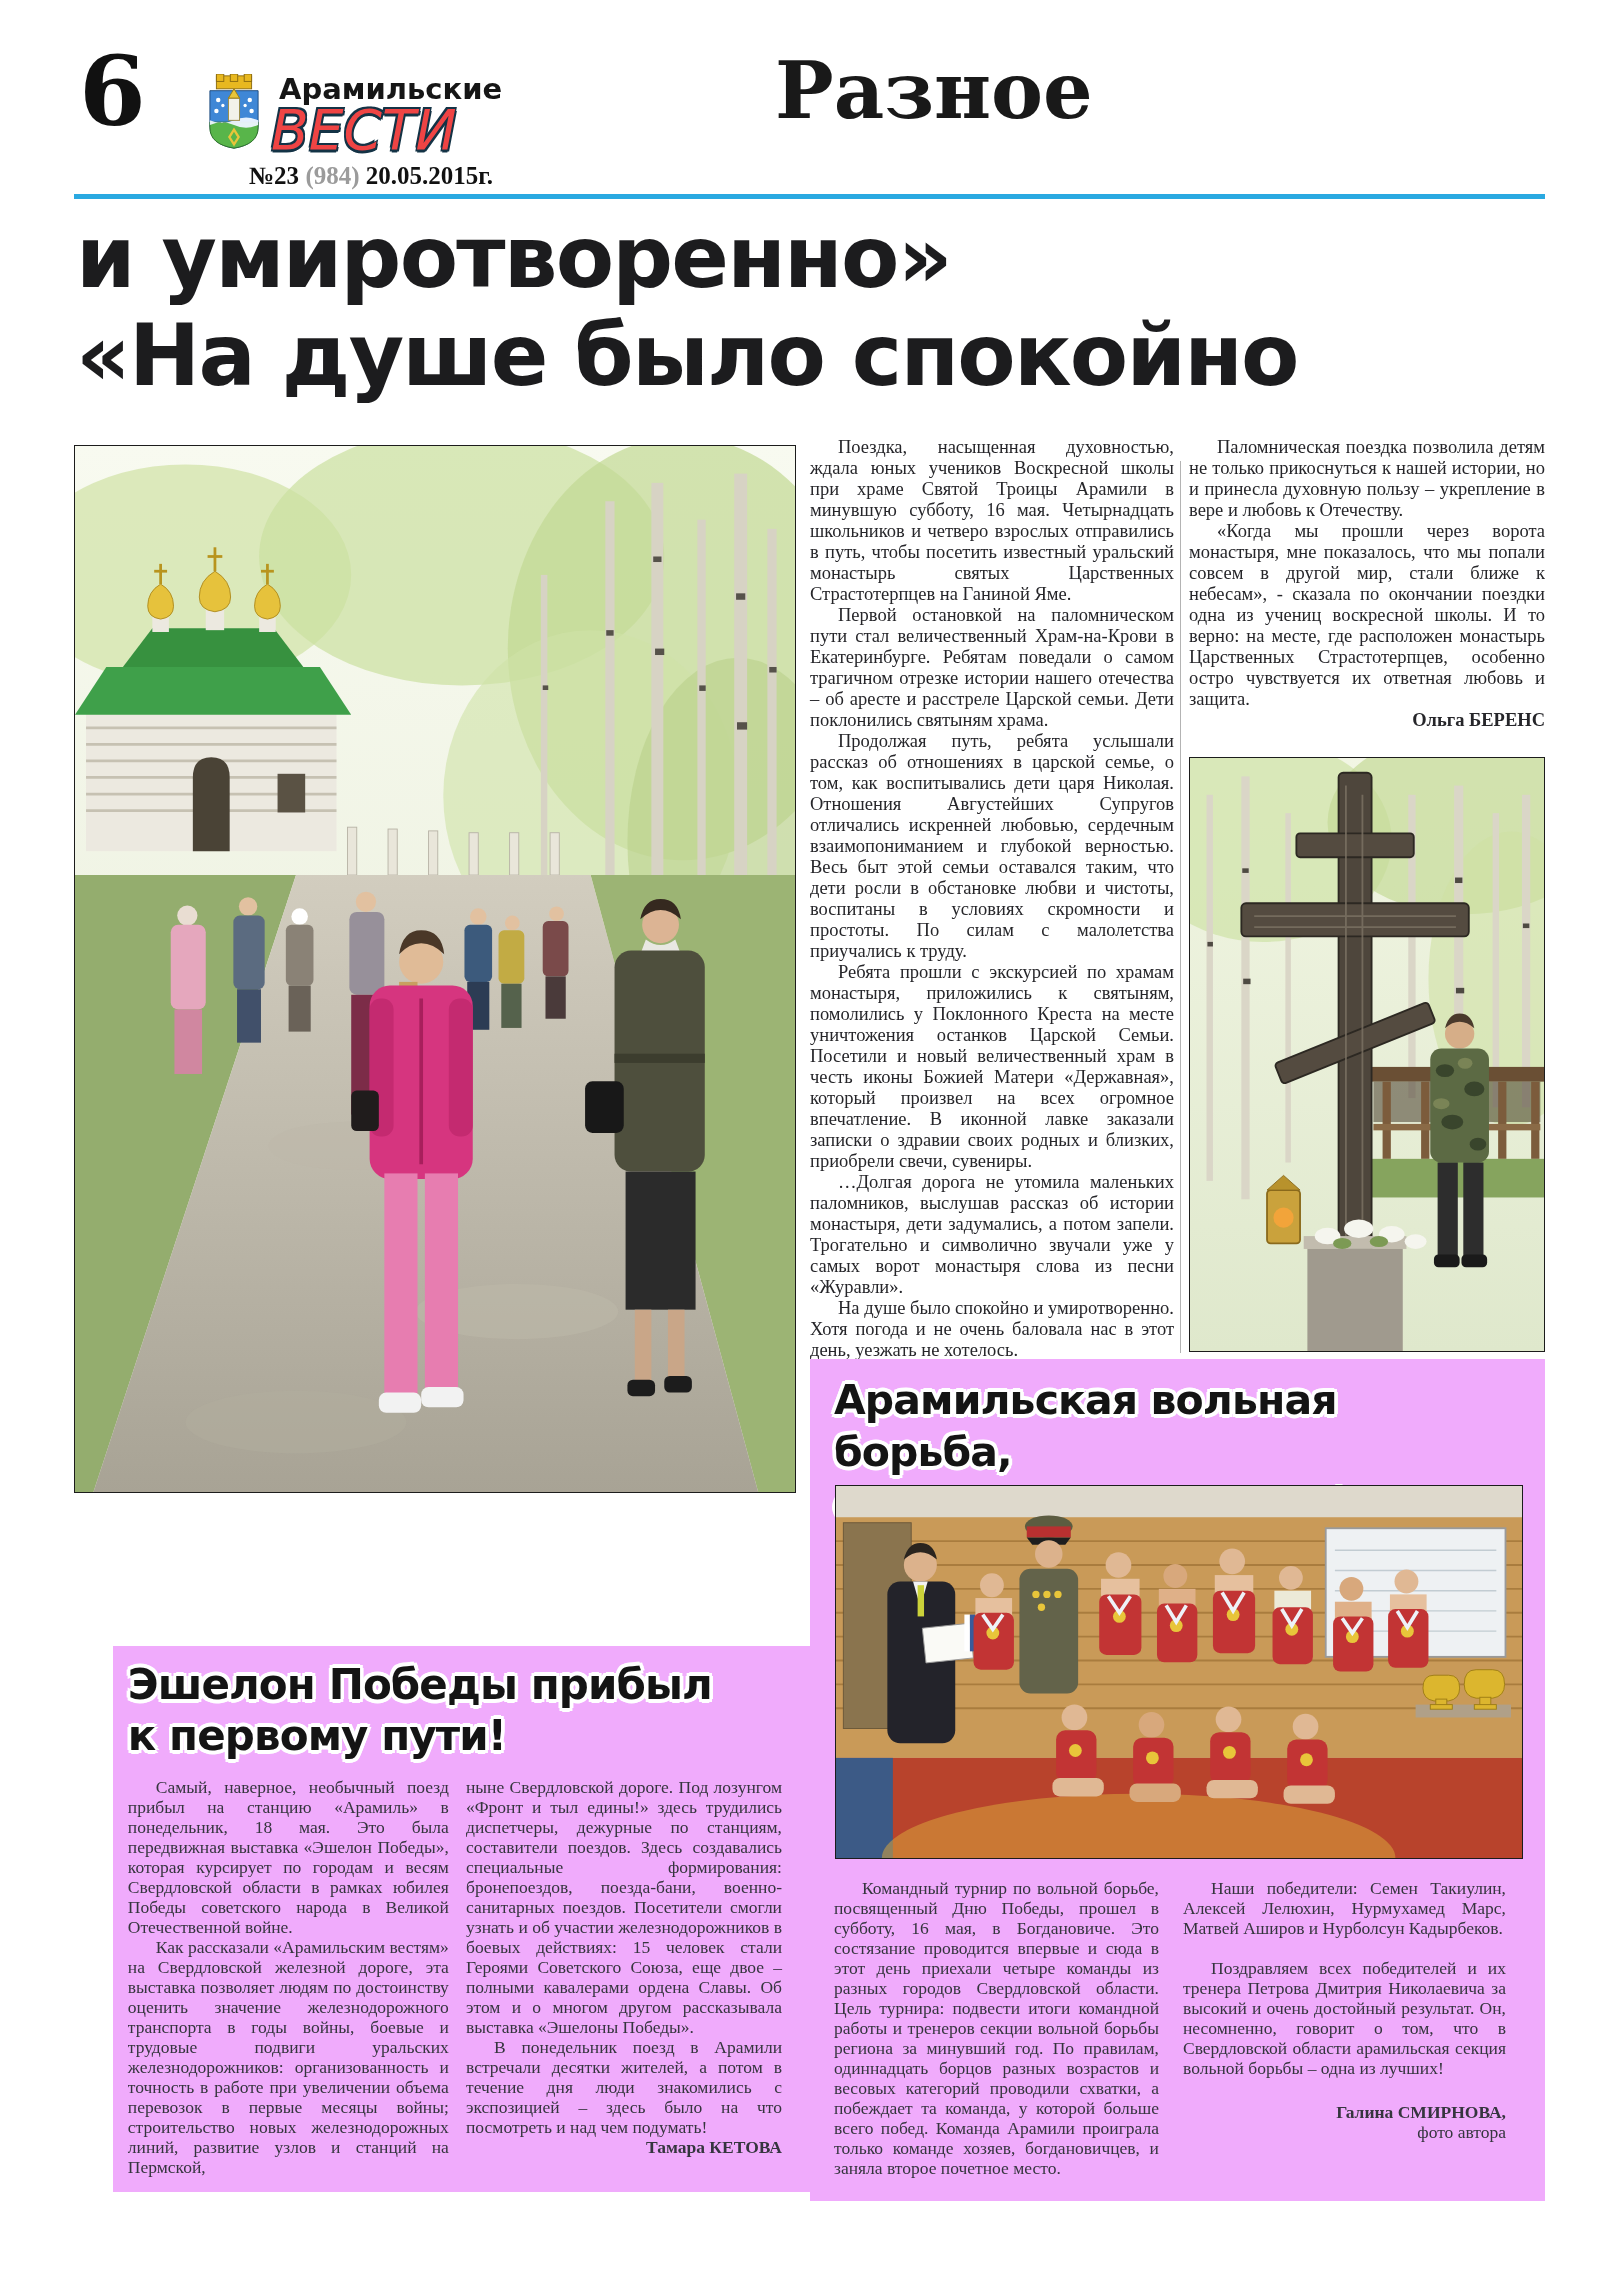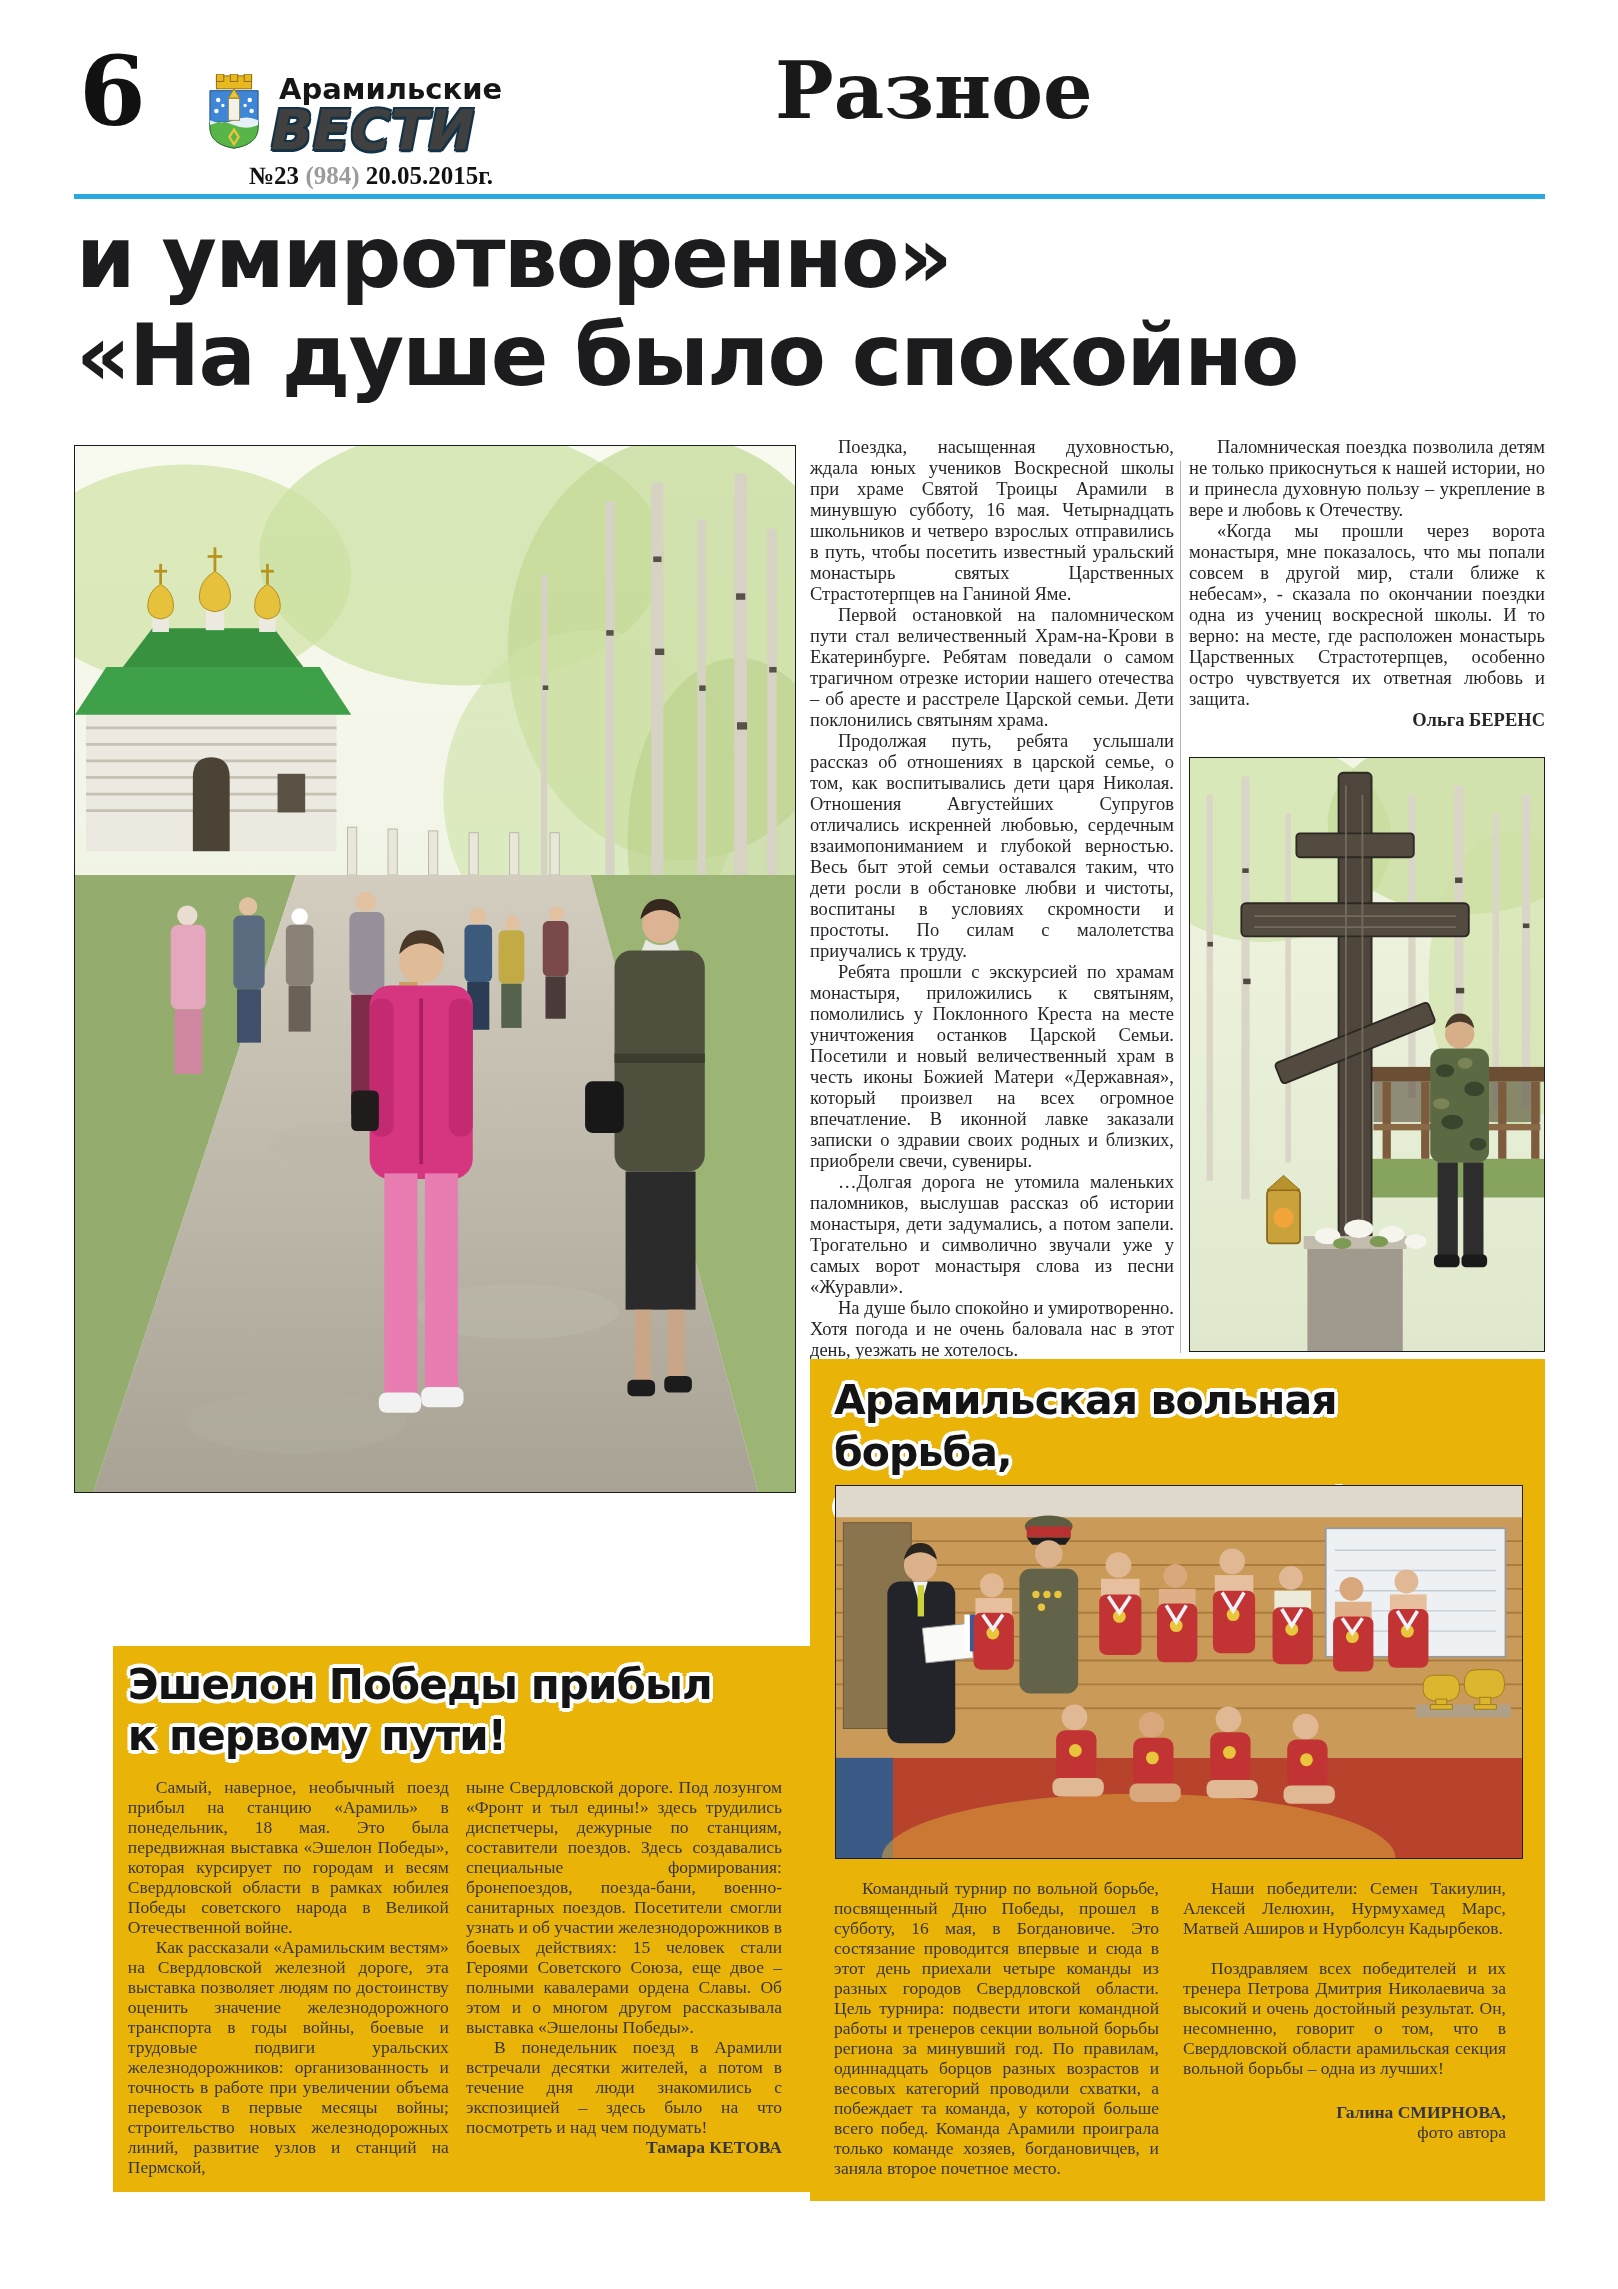--- a/index.html
+++ b/index.html
@@ -3,22 +3,22 @@
 <meta charset="utf-8">
 <style>
   html,body{margin:0;padding:0;background:#888;}
   .page{position:relative;width:1619px;height:2290px;background:#ffffff;overflow:hidden;
         font-family:"Liberation Serif",serif;color:#222;}
   .abs{position:absolute;}
 
   
   .pagenum{font-family:"DejaVu Serif",serif;font-weight:bold;font-size:96px;line-height:1;color:#111;}
   .logo-top{font-family:"DejaVu Sans",sans-serif;font-weight:800;font-size:29px;color:#161616;letter-spacing:0;}
-  .logo-main{font-family:"DejaVu Sans",sans-serif;font-style:italic;font-weight:700;font-size:55px;line-height:1;
-             color:#404040;text-shadow:-1.8px -1.8px 0 #143346,1.8px -1.8px 0 #143346,-1.8px 1.8px 0 #143346,1.8px 1.8px 0 #143346,0 2.8px 0 #143346;}
+  .logo-main{font-family:"DejaVu Sans",sans-serif;font-style:italic;font-weight:400;font-size:55px;line-height:1;
+             color:#ef4444;text-shadow:-1.8px -1.8px 0 #143346,1.8px -1.8px 0 #143346,-1.8px 1.8px 0 #143346,1.8px 1.8px 0 #143346,0 2.8px 0 #143346;}
   .issue-line{font-size:25px;font-weight:bold;color:#111;white-space:nowrap;}
   .issue-edition{color:#9b9b9b;font-weight:bold;}
   .section-title{font-family:"DejaVu Serif",serif;font-weight:bold;font-size:78px;line-height:1;color:#191919;}
   .rule-blue{background:#2aa9e1;height:4.6px;}
 
   
   .main-headline{font-family:"DejaVu Sans",sans-serif;font-weight:800;font-size:85px;line-height:98px;
                  letter-spacing:-1.8px;color:#1c1c1e;}
   .panel-headline{font-family:"DejaVu Sans",sans-serif;font-weight:800;color:#141414;
                   text-shadow:-2.8px -2.8px 0 #fff,2.8px -2.8px 0 #fff,-2.8px 2.8px 0 #fff,2.8px 2.8px 0 #fff,0 3.7px 0 #fff,0 -3.7px 0 #fff,3.7px 0 0 #fff,-3.7px 0 0 #fff;}
@@ -29,21 +29,21 @@
   .col{text-align:justify;hyphens:auto;}
   .col p{margin:0;text-indent:28px;}
   .col p.noindent{text-indent:0;}
   .col p.gap{margin-top:20px;}
   .bt-main{font-size:18.5px;line-height:21px;color:#26262a;}
   .bt-panel{font-size:17.5px;line-height:20px;color:#35353e;}
   .byline{font-weight:bold;text-align:right;margin-top:11px;text-indent:0;}
   .byline-sub{font-weight:normal;text-align:right;text-indent:0;}
 
   
-  .panel{background:#eab308;}
+  .panel{background:#f0abfc;}
   .photo{border:1.8px solid #1c1c1c;box-sizing:border-box;overflow:hidden;background:#eee;}
   .photo svg{display:block;width:100%;height:100%;}
   .vsep{width:0.9px;background:#b3b3b3;}
 </style>
 </head>
 <body>
 
 <div class="page">
 
   <div class="abs pagenum" style="left:79px;top:44px;">6</div>

